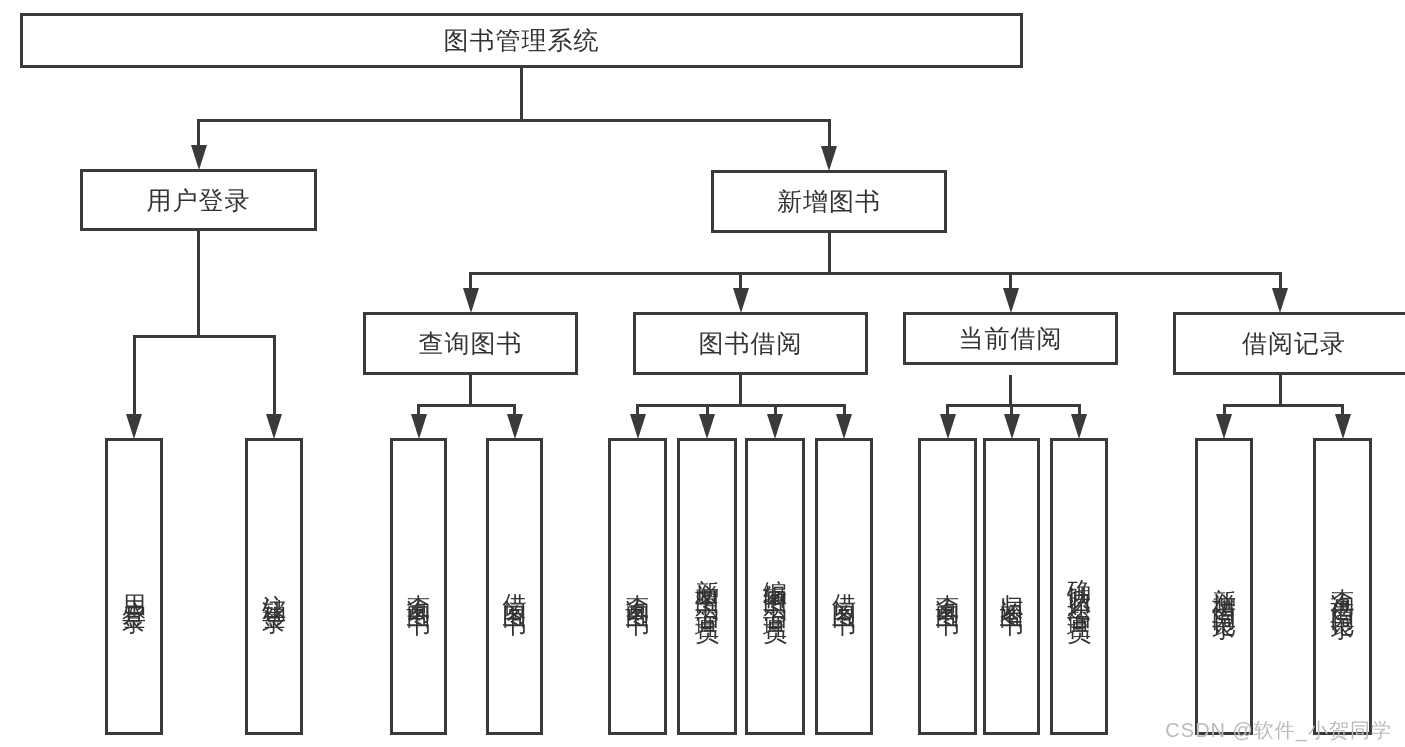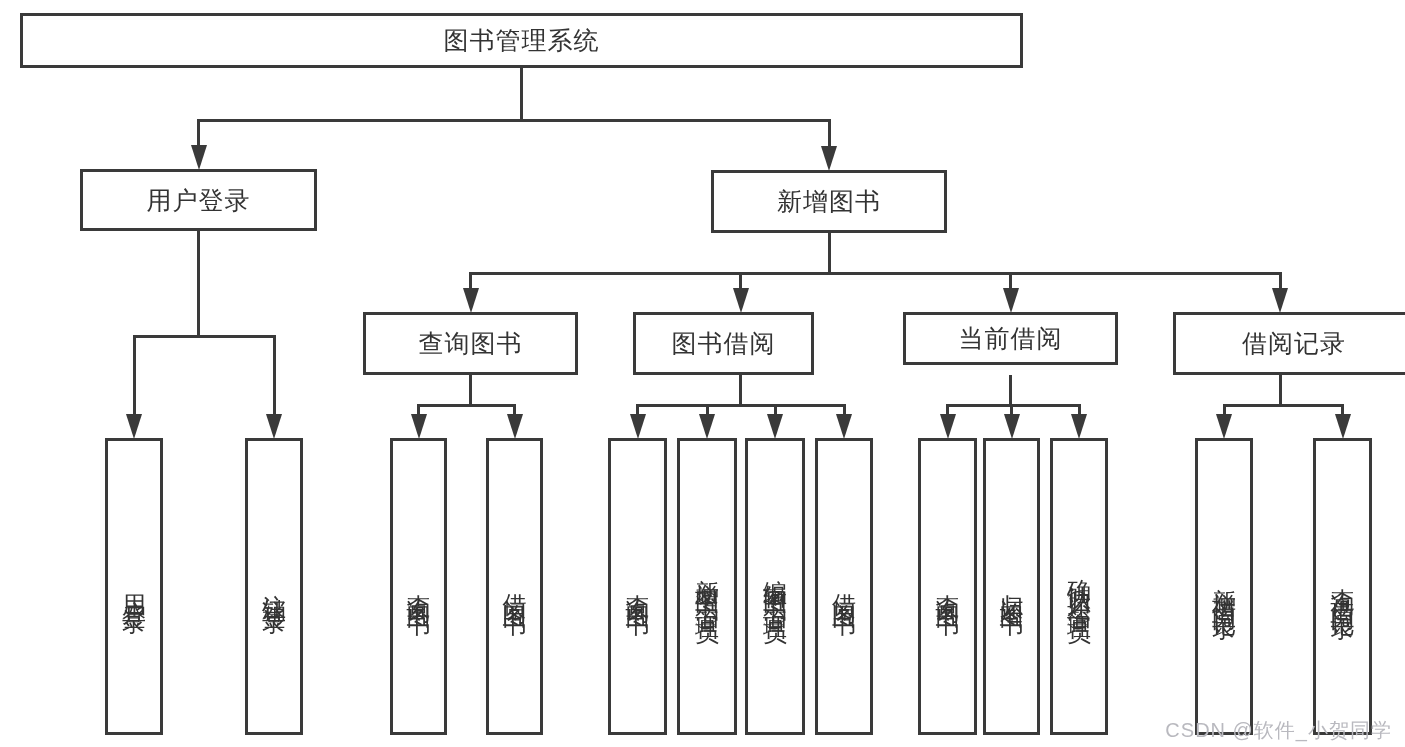--- a/index.html
+++ b/index.html
@@ -72,21 +72,21 @@
       </div>
       <div class="node v" style="left: 105px; top: 438px; width: 58px; height: 297px;">
         <span class="lbl">用户登录</span>
       </div>
       <div class="node v" style="left: 245px; top: 438px; width: 58px; height: 297px;">
         <span class="lbl">注销登录</span>
       </div>
       <div class="node" style="left: 363px; top: 312px; width: 215px; height: 63px;">
         <span class="lbl">查询图书</span>
       </div>
-      <div class="node" style="left: 633px; top: 312px; width: 181px; height: 63px;">
+      <div class="node" style="left: 633px; top: 312px; width: 235px; height: 63px;">
         <span class="lbl">图书借阅</span>
       </div>
       <div class="node" style="left: 903px; top: 312px; width: 215px; height: 53px;">
         <span class="lbl">当前借阅</span>
       </div>
       <div class="node" style="left: 1173px; top: 312px; width: 242px; height: 63px;">
         <span class="lbl">借阅记录</span>
       </div>
       <div class="node v" style="left: 390px; top: 438px; width: 57px; height: 297px;">
         <span class="lbl">查询图书</span>

